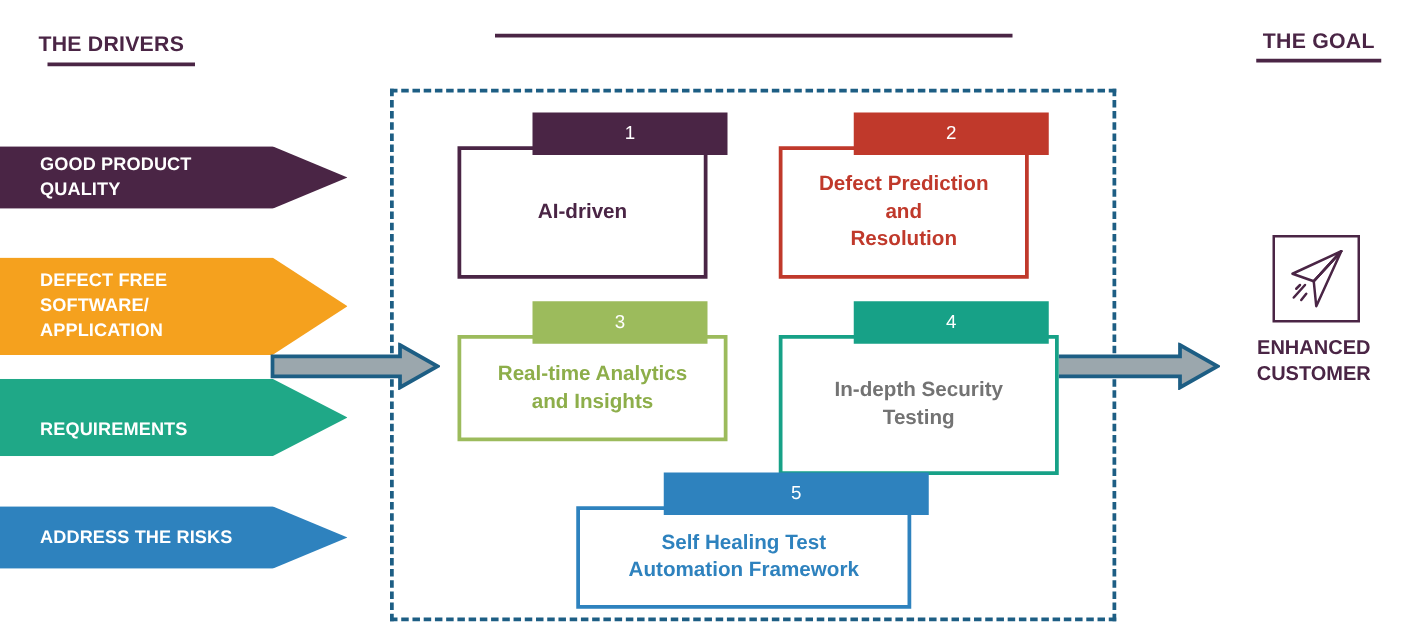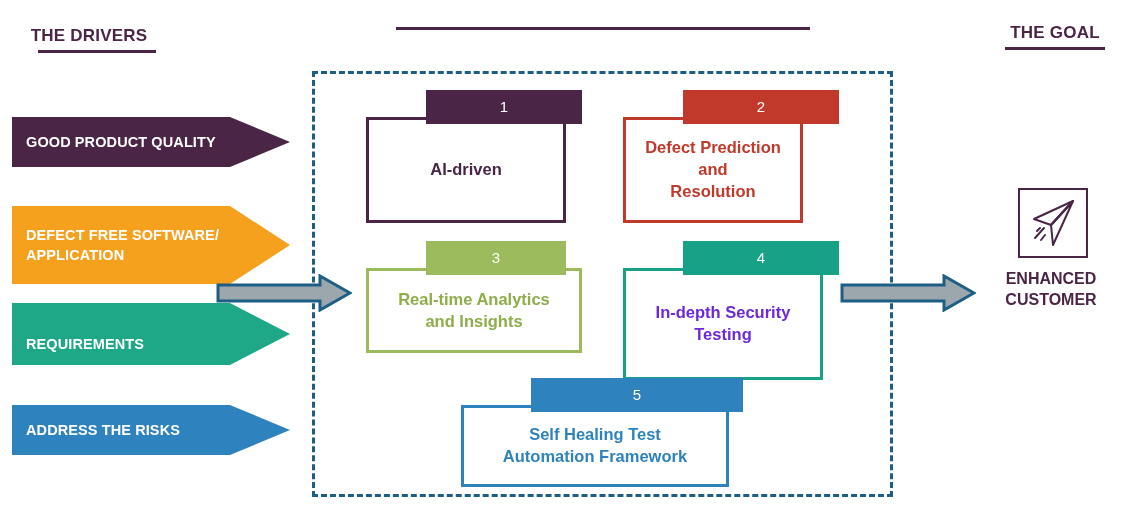--- a/index.html
+++ b/index.html
@@ -37,26 +37,26 @@
   #title-drivers  { left: 22px;  top: 26px; }
   #title-drivers .rule  { width: 118px; margin-left: 16px; }
   #title-tools    { left: 396px; top: 23px; }
   #title-tools .rule    { width: 414px; }
   #title-goal     { left: 1005px; top: 23px; }
   #title-goal .rule     { width: 100px; }
 
   
   .driver {
     position: absolute;
-    left: 12px;
+    left: 0;
     width: 278px;
     display: flex;
     align-items: center;
     box-sizing: border-box;
-    padding-left: 14px;
+    padding-left: 32px;
     padding-right: 60px;
     color: #ffffff;
     font-weight: bold;
     font-size: 14.5px;
     line-height: 1.38;
     letter-spacing: .1px;
     clip-path: polygon(0 0, 78.4% 0, 100% 50%, 78.4% 100%, 0 100%);
   }
   #driver-0 { top: 117px; height: 50px; background: #4A2545; }
   #driver-1 { top: 206px; height: 78px; background: #F5A11E; }
@@ -101,32 +101,32 @@
   }
 
   
   #card-1 { left: 366px; top: 90px; }
   #card-1 .bar { left: 60px; top: 0;   width: 156px; background: #4A2545; }
   #card-1 .box { left: 0;   top: 27px; width: 200px; height: 106px;
                  border-color: #4A2545; color: #4A2545; }
   
   #card-2 { left: 623px; top: 90px; }
   #card-2 .bar { left: 60px; top: 0;   width: 156px; background: #C0392B; }
-  #card-2 .box { left: 0;   top: 27px; width: 180px; height: 106px;
+  #card-2 .box { left: 0;   top: 27px; width: 200px; height: 106px;
                  border-color: #C0392B; color: #C0392B; }
   
   #card-3 { left: 366px; top: 241px; }
   #card-3 .bar { left: 60px; top: 0;   width: 140px; background: #9CBB5C; }
   #card-3 .box { left: 0;   top: 27px; width: 216px; height: 85px;
                  border-color: #9CBB5C; color: #8DAE4A; justify-content: center; }
   
   #card-4 { left: 623px; top: 241px; }
   #card-4 .bar { left: 60px; top: 0;   width: 156px; background: #17A187; }
-  #card-4 .box { left: 0;   top: 27px; width: 200px; height: 112px;
-                 border-color: #17A187; color: #6d28d9; }
+  #card-4 .box { left: 0;   top: 27px; width: 224px; height: 112px;
+                 border-color: #17A187; color: #737373; }
   
   #card-5 { left: 461px; top: 378px; }
   #card-5 .bar { left: 70px; top: 0;   width: 212px; background: #2E82BE; }
   #card-5 .box { left: 0;   top: 27px; width: 268px; height: 82px;
                  border-color: #2E82BE; color: #2E82BE; }
 
   
   .connector { position: absolute; }
   #connector-left  { left: 216px; top: 274px; }
   #connector-right { left: 840px; top: 274px; }

